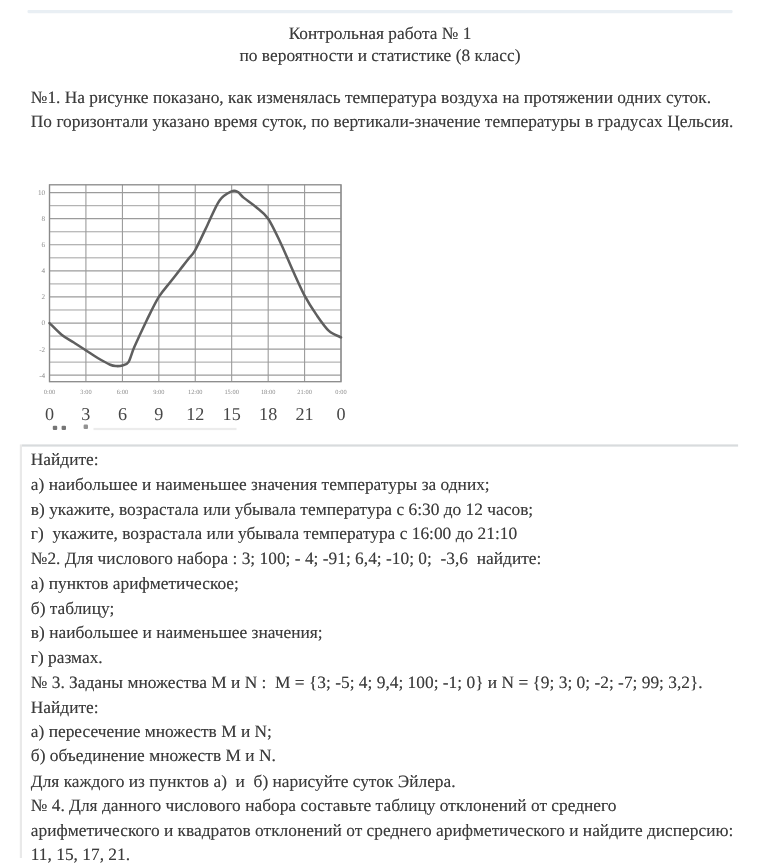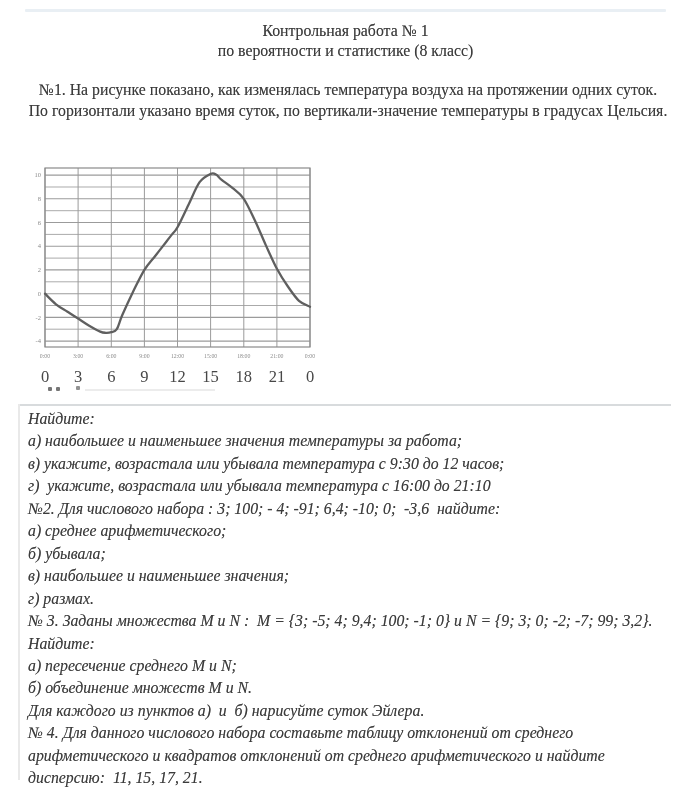--- a/index.html
+++ b/index.html
@@ -6,31 +6,31 @@
   body{
     width:691px;height:787px;background:#ffffff;overflow:hidden;
     font-family:"Liberation Serif",serif;color:#3c3c3c;
   }
   .page{position:absolute;left:0;top:0;width:691px;height:787px;background:#fff;}
   .scan-text{text-shadow:0 0 0.5px rgba(70,70,70,0.55);}
   .topline{position:absolute;top:9px;left:25px;width:641px;height:3px;background:#e9eff4;border-radius:1px;}
   .title-block{position:absolute;top:21px;left:0;width:100%;text-align:center;
     font-size:15.8px;line-height:19.6px;}
   .para1{position:absolute;top:80px;left:28px;width:640px;margin:0;
-    font-size:15.8px;line-height:20.8px;text-align:center;}
+    font-size:15.8px;line-height:20.8px;}
   .chart-wrap{position:absolute;top:158px;left:28px;width:300px;height:235px;}
   .chart-wrap svg{filter:blur(0.30px);}
   .blurry{filter:blur(0.45px);}
   .artifact{position:absolute;top:387px;left:48px;width:4px;height:4px;
     background:#555;border-radius:1px;box-shadow:8px 0 0 #555, 28px -1px 0 #777;opacity:.8;}
   .artifact-dash{position:absolute;top:389px;left:85px;width:130px;height:2px;background:#ececec;}
   .sep{position:absolute;top:404px;left:20px;width:651px;height:2px;background:#d8dbdd;}
   .left-edge{position:absolute;top:404px;left:18px;width:2px;height:376px;background:#e9e9e9;}
   .tasks{position:absolute;top:408px;left:28px;width:640px;font-size:15.8px;line-height:22.45px;}
-  .tasks p{margin:0;white-space:pre-wrap;font-style:italic;}
+  .tasks p{margin:0;white-space:pre-wrap;}
 </style>
 </head>
 <body>
 
 <div class="page">
 
   <div class="topline"></div>
 
   <div class="title-block scan-text">
     <div>Контрольная работа № 1</div>
@@ -96,28 +96,28 @@
       </svg>
   </div>
   <div class="artifact"></div>
   <div class="artifact-dash"></div>
 
   <div class="sep"></div>
   <div class="left-edge"></div>
 
   <div class="tasks scan-text">
     <p>Найдите:</p>
-    <p>а) наибольшее и наименьшее значения температуры за работа;</p>
-    <p>в) укажите, возрастала или убывала температура с 9:30 до 12 часов;</p>
+    <p>а) наибольшее и наименьшее значения температуры за одних;</p>
+    <p>в) укажите, возрастала или убывала температура с 6:30 до 12 часов;</p>
     <p>г)  укажите, возрастала или убывала температура с 16:00 до 21:10</p>
     <p>№2. Для числового набора : 3; 100; - 4; -91; 6,4; -10; 0;  -3,6  найдите:</p>
-    <p>а) среднее арифметического;</p>
-    <p>б) убывала;</p>
+    <p>а) пунктов арифметическое;</p>
+    <p>б) таблицу;</p>
     <p>в) наибольшее и наименьшее значения;</p>
     <p>г) размах.</p>
     <p>№ 3. Заданы множества М и N :  М = {3; -5; 4; 9,4; 100; -1; 0} и N = {9; 3; 0; -2; -7; 99; 3,2}. Найдите:</p>
-    <p>а) пересечение среднего М и N;</p>
+    <p>а) пересечение множеств М и N;</p>
     <p>б) объединение множеств М и N.</p>
     <p>Для каждого из пунктов а)  и  б) нарисуйте суток Эйлера.</p>
     <p>№ 4. Для данного числового набора составьте таблицу отклонений от среднего арифметического и квадратов отклонений от среднего арифметического и найдите дисперсию:  11, 15, 17, 21.</p>
   </div>
 
 </div>
 
 </body></html>

